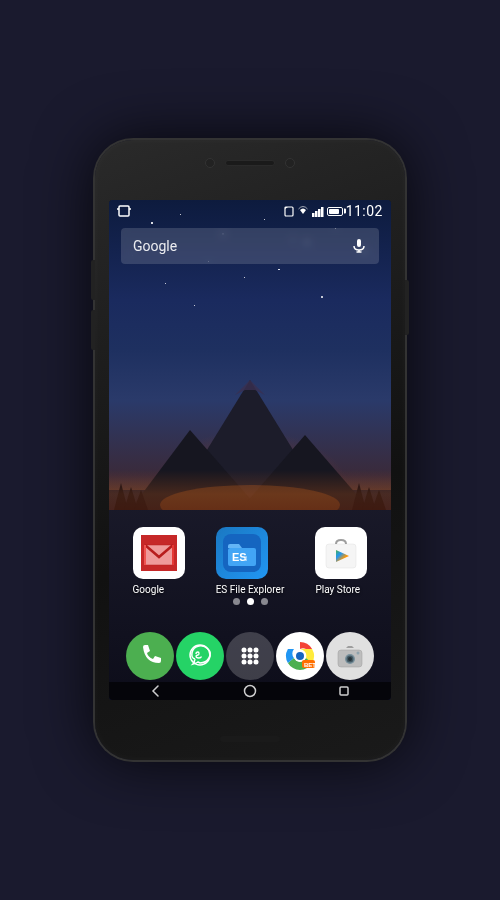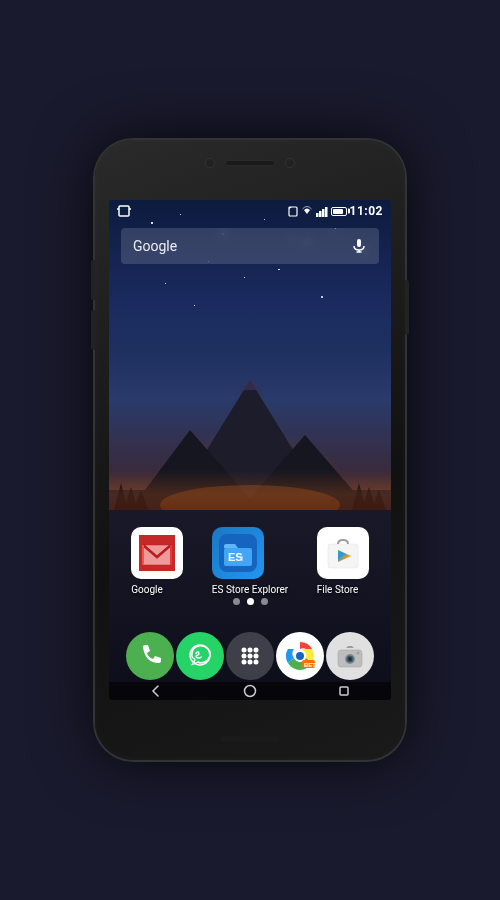--- a/index.html
+++ b/index.html
@@ -172,22 +172,22 @@
       display: flex;
       align-items: center;
     }
     .status-right {
       display: flex;
       align-items: center;
       gap: 3px;
     }
     .status-time {
       color: white;
-      font-size: 12px;
-      font-weight: 700;
+      font-size: 14px;
+      font-weight: 400;
       letter-spacing: 0.5px;
     }
     .battery-icon {
       width: 16px;
       height: 9px;
       border: 1.5px solid white;
       border-radius: 2px;
       position: relative;
       display: flex;
       align-items: center;
@@ -540,21 +540,21 @@
             <svg width="38" height="38" viewBox="0 0 38 38">
               <rect width="38" height="38" rx="8" fill="#1565c0"></rect>
 
               <rect x="5" y="14" width="28" height="18" rx="2" fill="#42a5f5"></rect>
               <path d="M5,14 L5,12 Q5,10 7,10 L16,10 L19,14 Z" fill="#64b5f6"></path>
 
               <text x="9" y="27" font-family="Arial" font-size="11" font-weight="bold" fill="white">ES</text>
               <text x="20" y="27" font-family="Arial" font-size="8" fill="#bbdefb">3</text>
             </svg>
           </div>
-          <span class="app-label">ES Store Explorer</span>
+          <span class="app-label">ES File Explorer</span>
         </div>
 
 
         <div class="app-item">
           <div class="play-icon-wrap">
             <svg width="38" height="38" viewBox="0 0 38 38">
 
               <rect x="4" y="10" width="30" height="24" rx="3" fill="#f5f5f5" stroke="#e0e0e0" stroke-width="0.5"></rect>
 
               <path d="M14,10 Q14,6 19,6 Q24,6 24,10" fill="none" stroke="#9e9e9e" stroke-width="2"></path>
@@ -563,21 +563,21 @@
               <defs>
                 <linearGradient id="pg" x1="0%" y1="0%" x2="100%" y2="100%">
                   <stop offset="0%" stop-color="#4caf50"></stop>
                   <stop offset="33%" stop-color="#2196f3"></stop>
                   <stop offset="66%" stop-color="#ff9800"></stop>
                   <stop offset="100%" stop-color="#f44336"></stop>
                 </linearGradient>
               </defs>
             </svg>
           </div>
-          <span class="app-label">File Store</span>
+          <span class="app-label">Play Store</span>
         </div>
 
       </div>
 
       <div class="page-dots">
         <div class="dot"></div>
         <div class="dot active"></div>
         <div class="dot"></div>
       </div>
 

